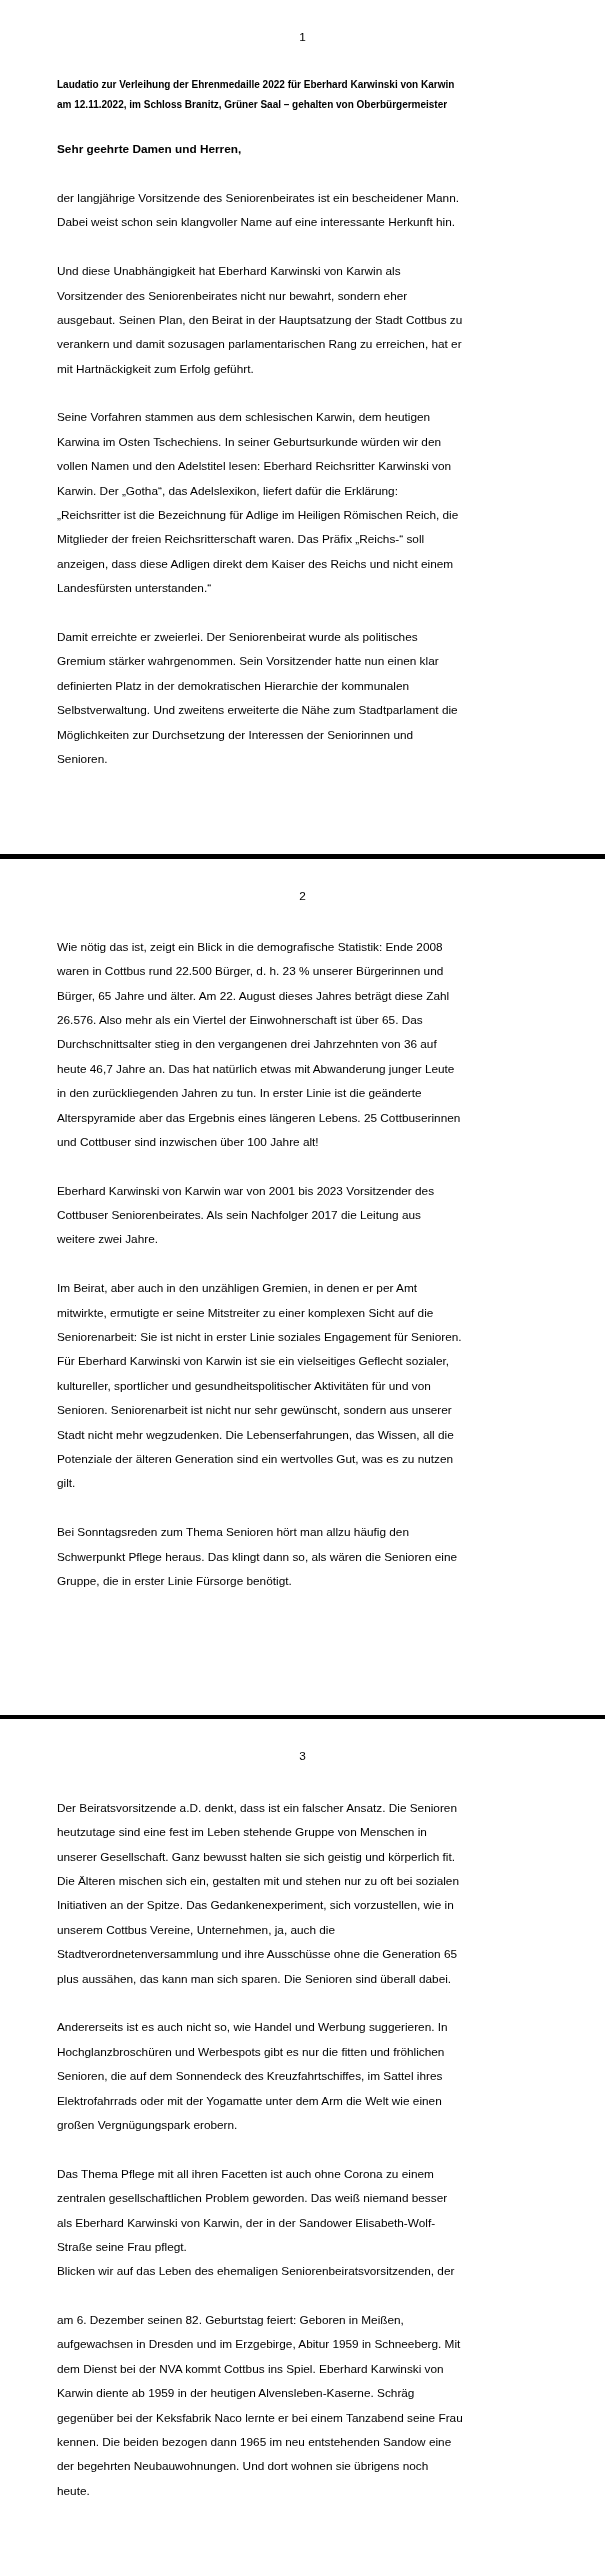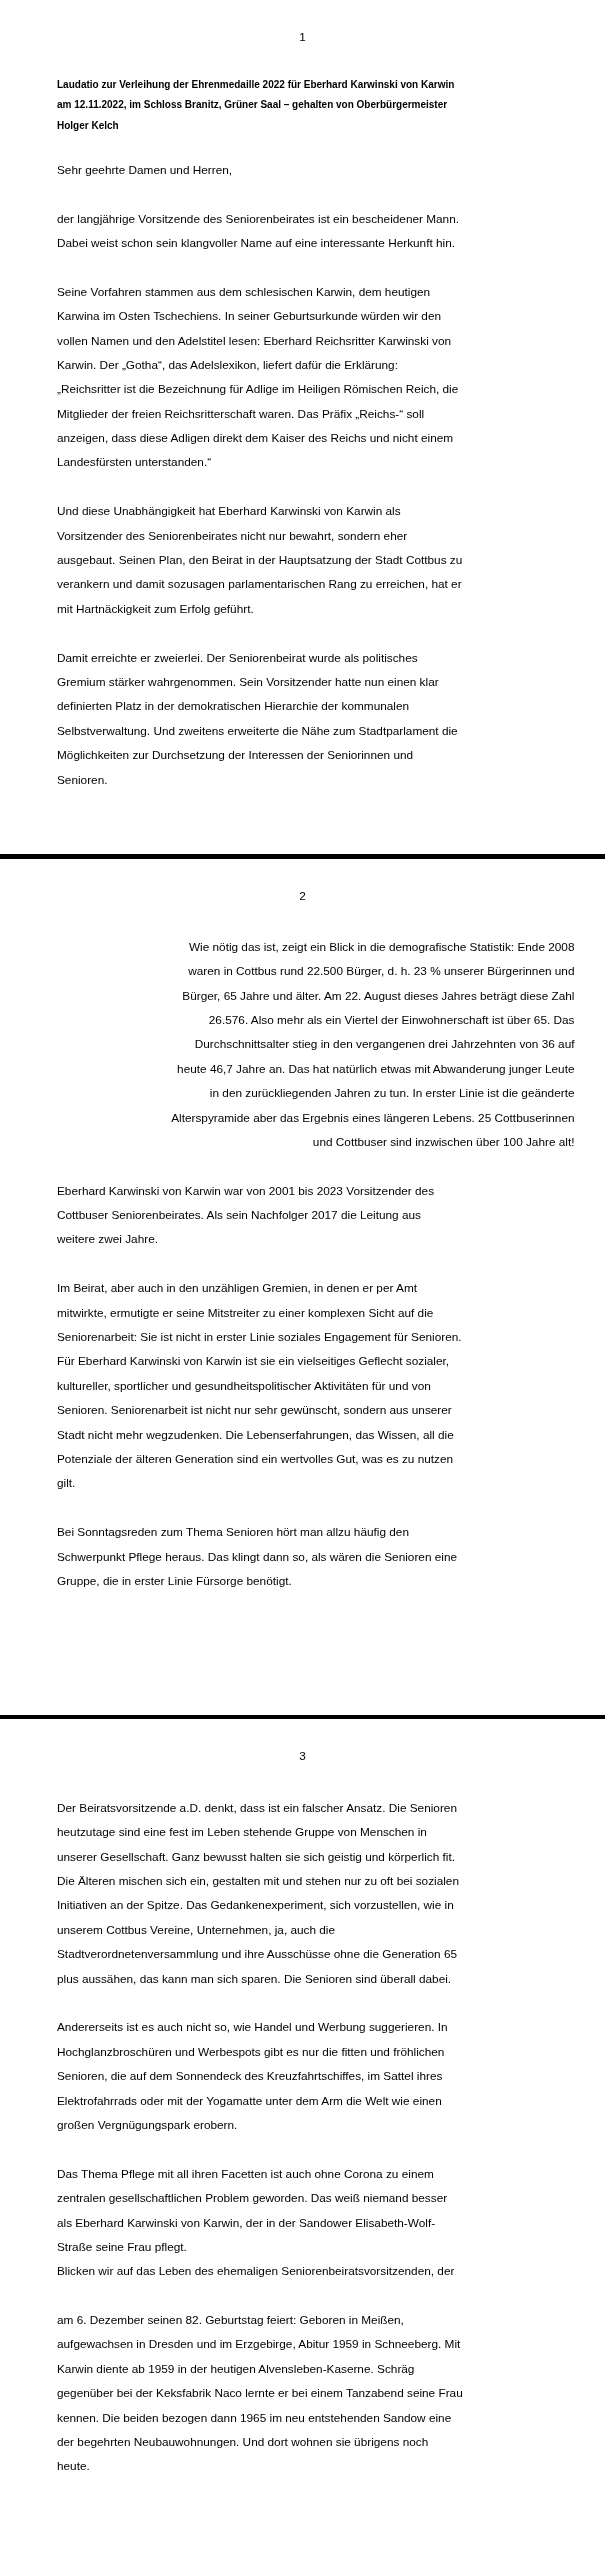--- a/index.html
+++ b/index.html
@@ -56,59 +56,58 @@
 </style>
 </head>
 <body>
 
 <div id="document">
     <section class="page" style="height: 854px;">
       <div class="pageno pt-40">1</div>
       <div class="doc-title">
         <div class="tline">Laudatio zur Verleihung der Ehrenmedaille 2022 für Eberhard Karwinski von Karwin</div>
         <div class="tline">am 12.11.2022, im Schloss Branitz, Grüner Saal – gehalten von Oberbürgermeister</div>
-        <div class="tline">Holger Kelch</div>
       </div>
-      <div class="para" style="margin-top: 21.3px;">
+      <div class="para" style="margin-top: 21.3px; font-weight: bold;">
         <div class="line">Sehr geehrte Damen und Herren,</div>
       </div>
       <div class="para">
         <div class="line">der langjährige Vorsitzende des Seniorenbeirates ist ein bescheidener Mann.</div>
         <div class="line">Dabei weist schon sein klangvoller Name auf eine interessante Herkunft hin.</div>
+      </div>
+      <div class="para">
+        <div class="line">Und diese Unabhängigkeit hat Eberhard Karwinski von Karwin als</div>
+        <div class="line">Vorsitzender des Seniorenbeirates nicht nur bewahrt, sondern eher</div>
+        <div class="line">ausgebaut. Seinen Plan, den Beirat in der Hauptsatzung der Stadt Cottbus zu</div>
+        <div class="line">verankern und damit sozusagen parlamentarischen Rang zu erreichen, hat er</div>
+        <div class="line">mit Hartnäckigkeit zum Erfolg geführt.</div>
       </div>
       <div class="para">
         <div class="line">Seine Vorfahren stammen aus dem schlesischen Karwin, dem heutigen</div>
         <div class="line">Karwina im Osten Tschechiens. In seiner Geburtsurkunde würden wir den</div>
         <div class="line">vollen Namen und den Adelstitel lesen: Eberhard Reichsritter Karwinski von</div>
         <div class="line">Karwin. Der „Gotha“, das Adelslexikon, liefert dafür die Erklärung:</div>
         <div class="line">„Reichsritter ist die Bezeichnung für Adlige im Heiligen Römischen Reich, die</div>
         <div class="line">Mitglieder der freien Reichsritterschaft waren. Das Präfix „Reichs-“ soll</div>
         <div class="line">anzeigen, dass diese Adligen direkt dem Kaiser des Reichs und nicht einem</div>
         <div class="line">Landesfürsten unterstanden.“</div>
-      </div>
-      <div class="para">
-        <div class="line">Und diese Unabhängigkeit hat Eberhard Karwinski von Karwin als</div>
-        <div class="line">Vorsitzender des Seniorenbeirates nicht nur bewahrt, sondern eher</div>
-        <div class="line">ausgebaut. Seinen Plan, den Beirat in der Hauptsatzung der Stadt Cottbus zu</div>
-        <div class="line">verankern und damit sozusagen parlamentarischen Rang zu erreichen, hat er</div>
-        <div class="line">mit Hartnäckigkeit zum Erfolg geführt.</div>
       </div>
       <div class="para">
         <div class="line">Damit erreichte er zweierlei. Der Seniorenbeirat wurde als politisches</div>
         <div class="line">Gremium stärker wahrgenommen. Sein Vorsitzender hatte nun einen klar</div>
         <div class="line">definierten Platz in der demokratischen Hierarchie der kommunalen</div>
         <div class="line">Selbstverwaltung. Und zweitens erweiterte die Nähe zum Stadtparlament die</div>
         <div class="line">Möglichkeiten zur Durchsetzung der Interessen der Seniorinnen und</div>
         <div class="line">Senioren.</div>
       </div>
     </section>
     <div class="page-divider" style="background: rgb(0, 0, 0);"></div>
     <section class="page" style="height: 856px;">
       <div class="pageno pt-41">2</div>
-      <div class="para" style="margin-top: 33px; text-align: right;">
+      <div class="para" style="margin-top: 33px;">
         <div class="line">Wie nötig das ist, zeigt ein Blick in die demografische Statistik: Ende 2008</div>
         <div class="line">waren in Cottbus rund 22.500 Bürger, d. h. 23 % unserer Bürgerinnen und</div>
         <div class="line">Bürger, 65 Jahre und älter. Am 22. August dieses Jahres beträgt diese Zahl</div>
         <div class="line">26.576. Also mehr als ein Viertel der Einwohnerschaft ist über 65. Das</div>
         <div class="line">Durchschnittsalter stieg in den vergangenen drei Jahrzehnten von 36 auf</div>
         <div class="line">heute 46,7 Jahre an. Das hat natürlich etwas mit Abwanderung junger Leute</div>
         <div class="line">in den zurückliegenden Jahren zu tun. In erster Linie ist die geänderte</div>
         <div class="line">Alterspyramide aber das Ergebnis eines längeren Lebens. 25 Cottbuserinnen</div>
         <div class="line">und Cottbuser sind inzwischen über 100 Jahre alt!</div>
       </div>
@@ -157,20 +156,21 @@
       <div class="para">
         <div class="line">Das Thema Pflege mit all ihren Facetten ist auch ohne Corona zu einem</div>
         <div class="line">zentralen gesellschaftlichen Problem geworden. Das weiß niemand besser</div>
         <div class="line">als Eberhard Karwinski von Karwin, der in der Sandower Elisabeth-Wolf-</div>
         <div class="line">Straße seine Frau pflegt.</div>
         <div class="line">Blicken wir auf das Leben des ehemaligen Seniorenbeiratsvorsitzenden, der</div>
       </div>
       <div class="para">
         <div class="line">am 6. Dezember seinen 82. Geburtstag feiert: Geboren in Meißen,</div>
         <div class="line">aufgewachsen in Dresden und im Erzgebirge, Abitur 1959 in Schneeberg. Mit</div>
+        <div class="line">dem Dienst bei der NVA kommt Cottbus ins Spiel. Eberhard Karwinski von</div>
         <div class="line">Karwin diente ab 1959 in der heutigen Alvensleben-Kaserne. Schräg</div>
         <div class="line">gegenüber bei der Keksfabrik Naco lernte er bei einem Tanzabend seine Frau</div>
         <div class="line">kennen. Die beiden bezogen dann 1965 im neu entstehenden Sandow eine</div>
         <div class="line">der begehrten Neubauwohnungen. Und dort wohnen sie übrigens noch</div>
         <div class="line">heute.</div>
       </div>
     </section>
   </div>
 
 

